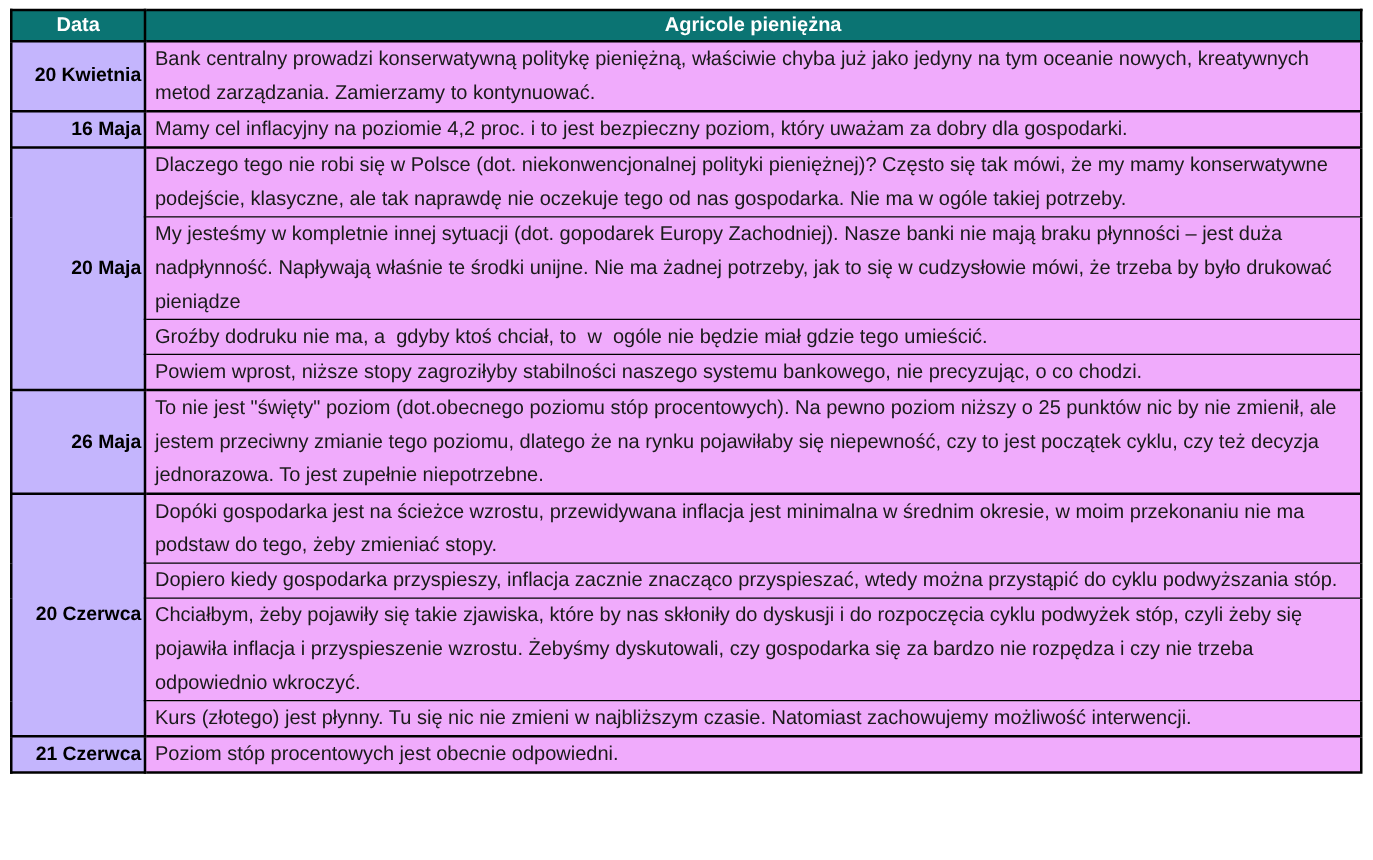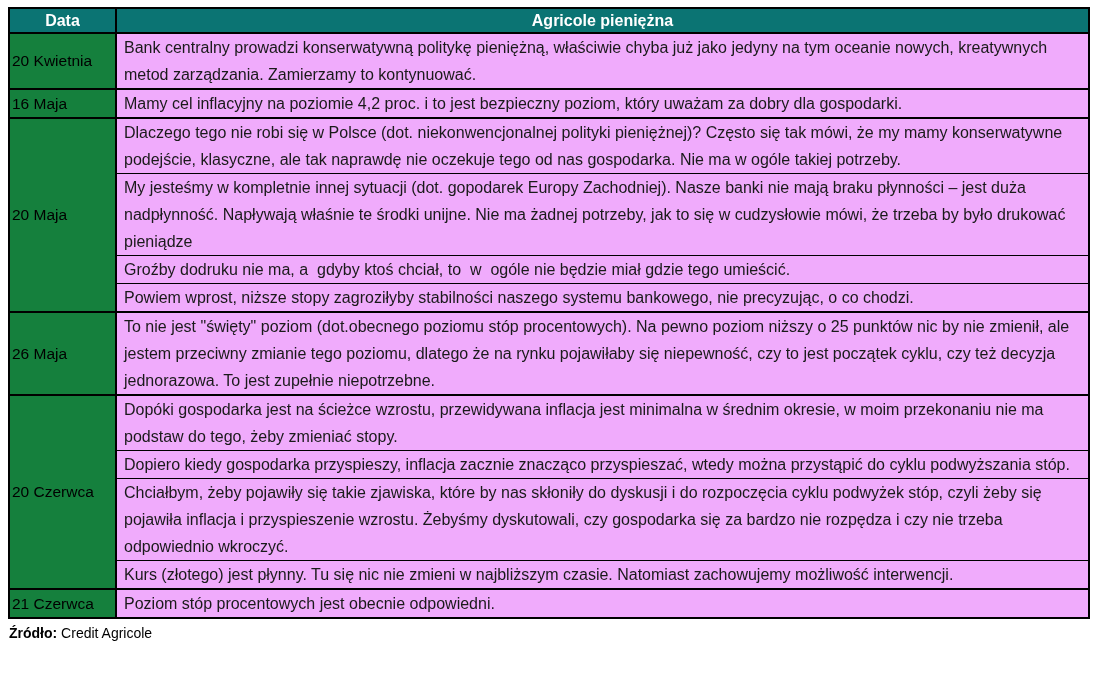--- a/index.html
+++ b/index.html
@@ -34,25 +34,25 @@
     color: #ffffff;
     font-weight: bold;
     font-size: 16px;
     height: 25px;
     text-align: center;
     vertical-align: middle;
     border: 2px solid #000;
     padding: 0 2px;
   }
   td.date-cell {
-    background: #15803d;
+    background: #c4b5fd;
     color: #000000;
-    font-weight: normal;
+    font-weight: bold;
     font-size: 15.5px;
-    text-align: left;
+    text-align: right;
     vertical-align: middle;
     border: 2px solid #000;
     padding: 0 2px;
   }
   td.quote-cell {
     background: #f0abfc;
     font-size: 16px;
     line-height: 27px;
     padding: 0 8px 0 7px;
     border: 1px solid #000;
@@ -126,16 +126,13 @@
         <tr>
           <td class="quote-cell">Kurs (złotego) jest płynny. Tu się nic nie zmieni w najbliższym czasie. Natomiast zachowujemy możliwość interwencji.</td>
         </tr>
         <tr>
           <td class="date-cell" rowspan="1">21 Czerwca</td>
           <td class="quote-cell group-start">Poziom stóp procentowych jest obecnie odpowiedni.</td>
         </tr>
       </tbody>
   </table>
 
-  <div class="source">
-    <span class="source-label">Źródło:</span><span> Credit Agricole</span>
-  </div>
 </div>
 
 </body></html>

